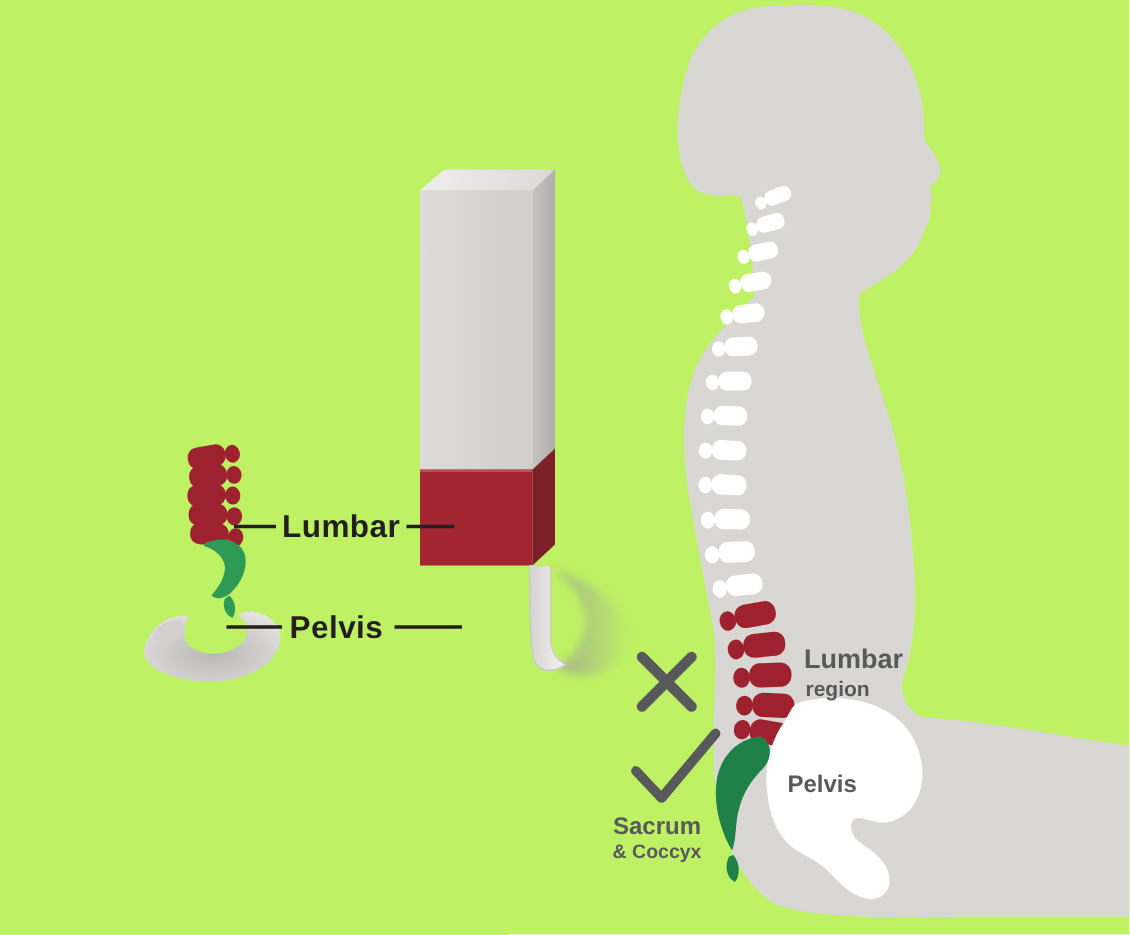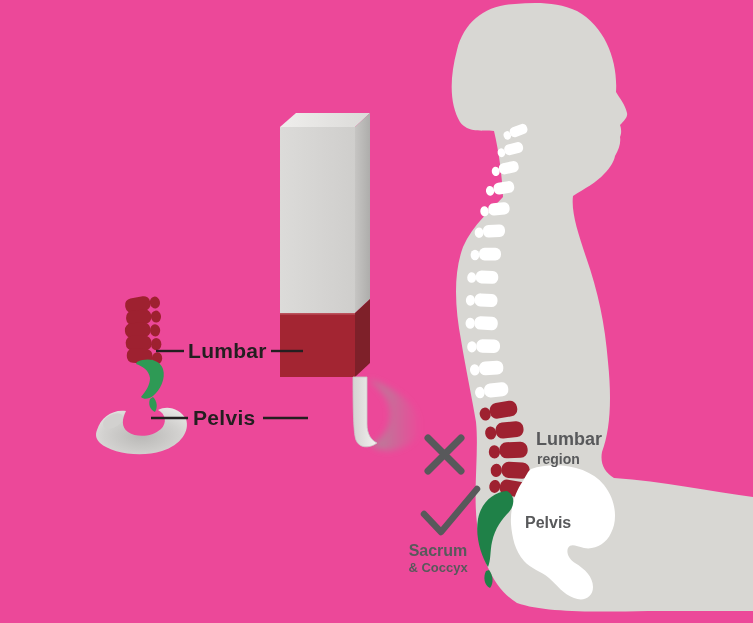--- a/index.html
+++ b/index.html
@@ -1,16 +1,16 @@
 <!DOCTYPE html>
 <html><head>
 <meta charset="utf-8">
 <style>
   html,body{margin:0;padding:0;background:#ffffff;}
-  .stage{position:relative;width:753px;height:623px;background:#ec4899;overflow:hidden;
+  .stage{position:relative;width:753px;height:623px;background:#bef264;overflow:hidden;
          font-family:"Liberation Sans",sans-serif;}
   svg{display:block;}
   text{font-family:"Liberation Sans",sans-serif;font-weight:bold;}
   .lbl-dark{font-size:21px;letter-spacing:.3px;}
   .lbl-big{font-size:18px;}
   .lbl-med{font-size:16px;}
   .lbl-sm{font-size:14px;}
   .lbl-xs{font-size:13px;}
 </style>
 </head>

